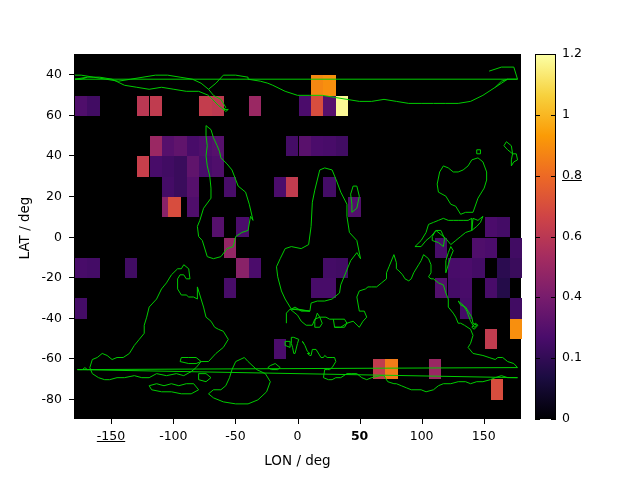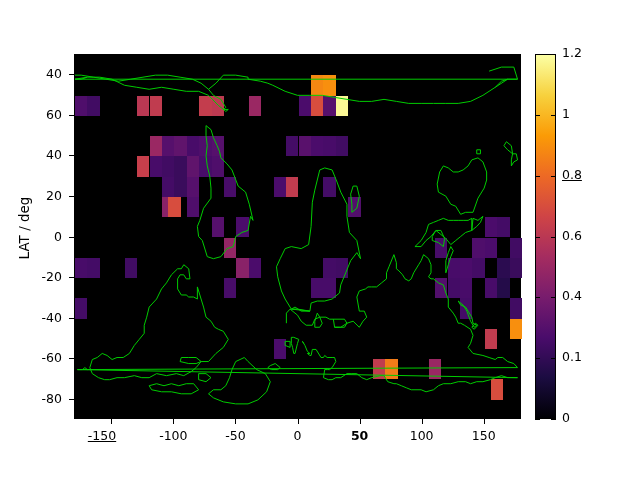--- a/index.html
+++ b/index.html
@@ -175,21 +175,21 @@
         <polyline points="-40,-78 -30,-77 -24,-76 -20,-75" fill="none" stroke="#00cc00" stroke-width="1" vector-effect="non-scaling-stroke"></polyline>
         <polyline points="-60,-80 -50,-80 -40,-79 -40,-78" fill="none" stroke="#00cc00" stroke-width="1" vector-effect="non-scaling-stroke"></polyline>
         <polyline points="-72,-73 -66,-76 -60,-80" fill="none" stroke="#00cc00" stroke-width="1" vector-effect="non-scaling-stroke"></polyline>
         <polyline points="160,-74 165,-77 170,-78" fill="none" stroke="#00cc00" stroke-width="1" vector-effect="non-scaling-stroke"></polyline>
         <polyline points="155,-82 165,-84 175,-84 178,-78" fill="none" stroke="#00cc00" stroke-width="1" vector-effect="non-scaling-stroke"></polyline>
       </svg>
   </div>
 
   <div id="xaxis">
       <div class="tick xtickmark" style="left: 111.25px; top: 419px;"></div>
-      <div class="xlab" style="left: 72px; top: 428px; text-decoration: underline;">-150</div>
+      <div class="xlab" style="left: 81px; top: 428px; text-decoration: underline;">-150</div>
       <div class="tick xtickmark" style="left: 173.333px; top: 419px;"></div>
       <div class="xlab" style="left: 143.333px; top: 428px;">-100</div>
       <div class="tick xtickmark" style="left: 235.417px; top: 419px;"></div>
       <div class="xlab" style="left: 205.417px; top: 428px;">-50</div>
       <div class="tick xtickmark" style="left: 297.5px; top: 419px;"></div>
       <div class="xlab" style="left: 267.5px; top: 428px;">0</div>
       <div class="tick xtickmark" style="left: 359.583px; top: 419px;"></div>
       <div class="xlab" style="left: 329.583px; top: 428px; font-weight: bold;">50</div>
       <div class="tick xtickmark" style="left: 421.667px; top: 419px;"></div>
       <div class="xlab" style="left: 391.667px; top: 428px;">100</div>
@@ -210,20 +210,21 @@
       <div class="tick ytickmark" style="left: 69px; top: 277.056px;"></div>
       <div class="ylab" style="left: 22px; top: 269.056px;">-20</div>
       <div class="tick ytickmark" style="left: 69px; top: 317.611px;"></div>
       <div class="ylab" style="left: 22px; top: 309.611px;">-40</div>
       <div class="tick ytickmark" style="left: 69px; top: 358.167px;"></div>
       <div class="ylab" style="left: 22px; top: 350.167px;">-60</div>
       <div class="tick ytickmark" style="left: 69px; top: 398.722px;"></div>
       <div class="ylab" style="left: 22px; top: 390.722px;">-80</div>
     </div>
 
+  <div class="axis-title-x">LON / deg</div>
   <div class="axis-title-y">LAT / deg</div>
 
   <div id="cbar">
     <div id="cbar-grad" style="background: linear-gradient(to top, rgb(0, 0, 4), rgb(27, 12, 65), rgb(74, 12, 107), rgb(120, 28, 109), rgb(165, 44, 96), rgb(207, 68, 70), rgb(237, 105, 37), rgb(251, 155, 6), rgb(247, 209, 61), rgb(252, 255, 164));"></div>
   </div>
   <div id="cbar-labels">
       <div class="cbtick" style="left: 535px; top: 54px;"></div>
       <div class="cbtick" style="left: 551px; top: 54px;"></div>
       <div class="cblab" style="top: 45px;">1.2</div>
       <div class="cbtick" style="left: 535px; top: 114.833px;"></div>

